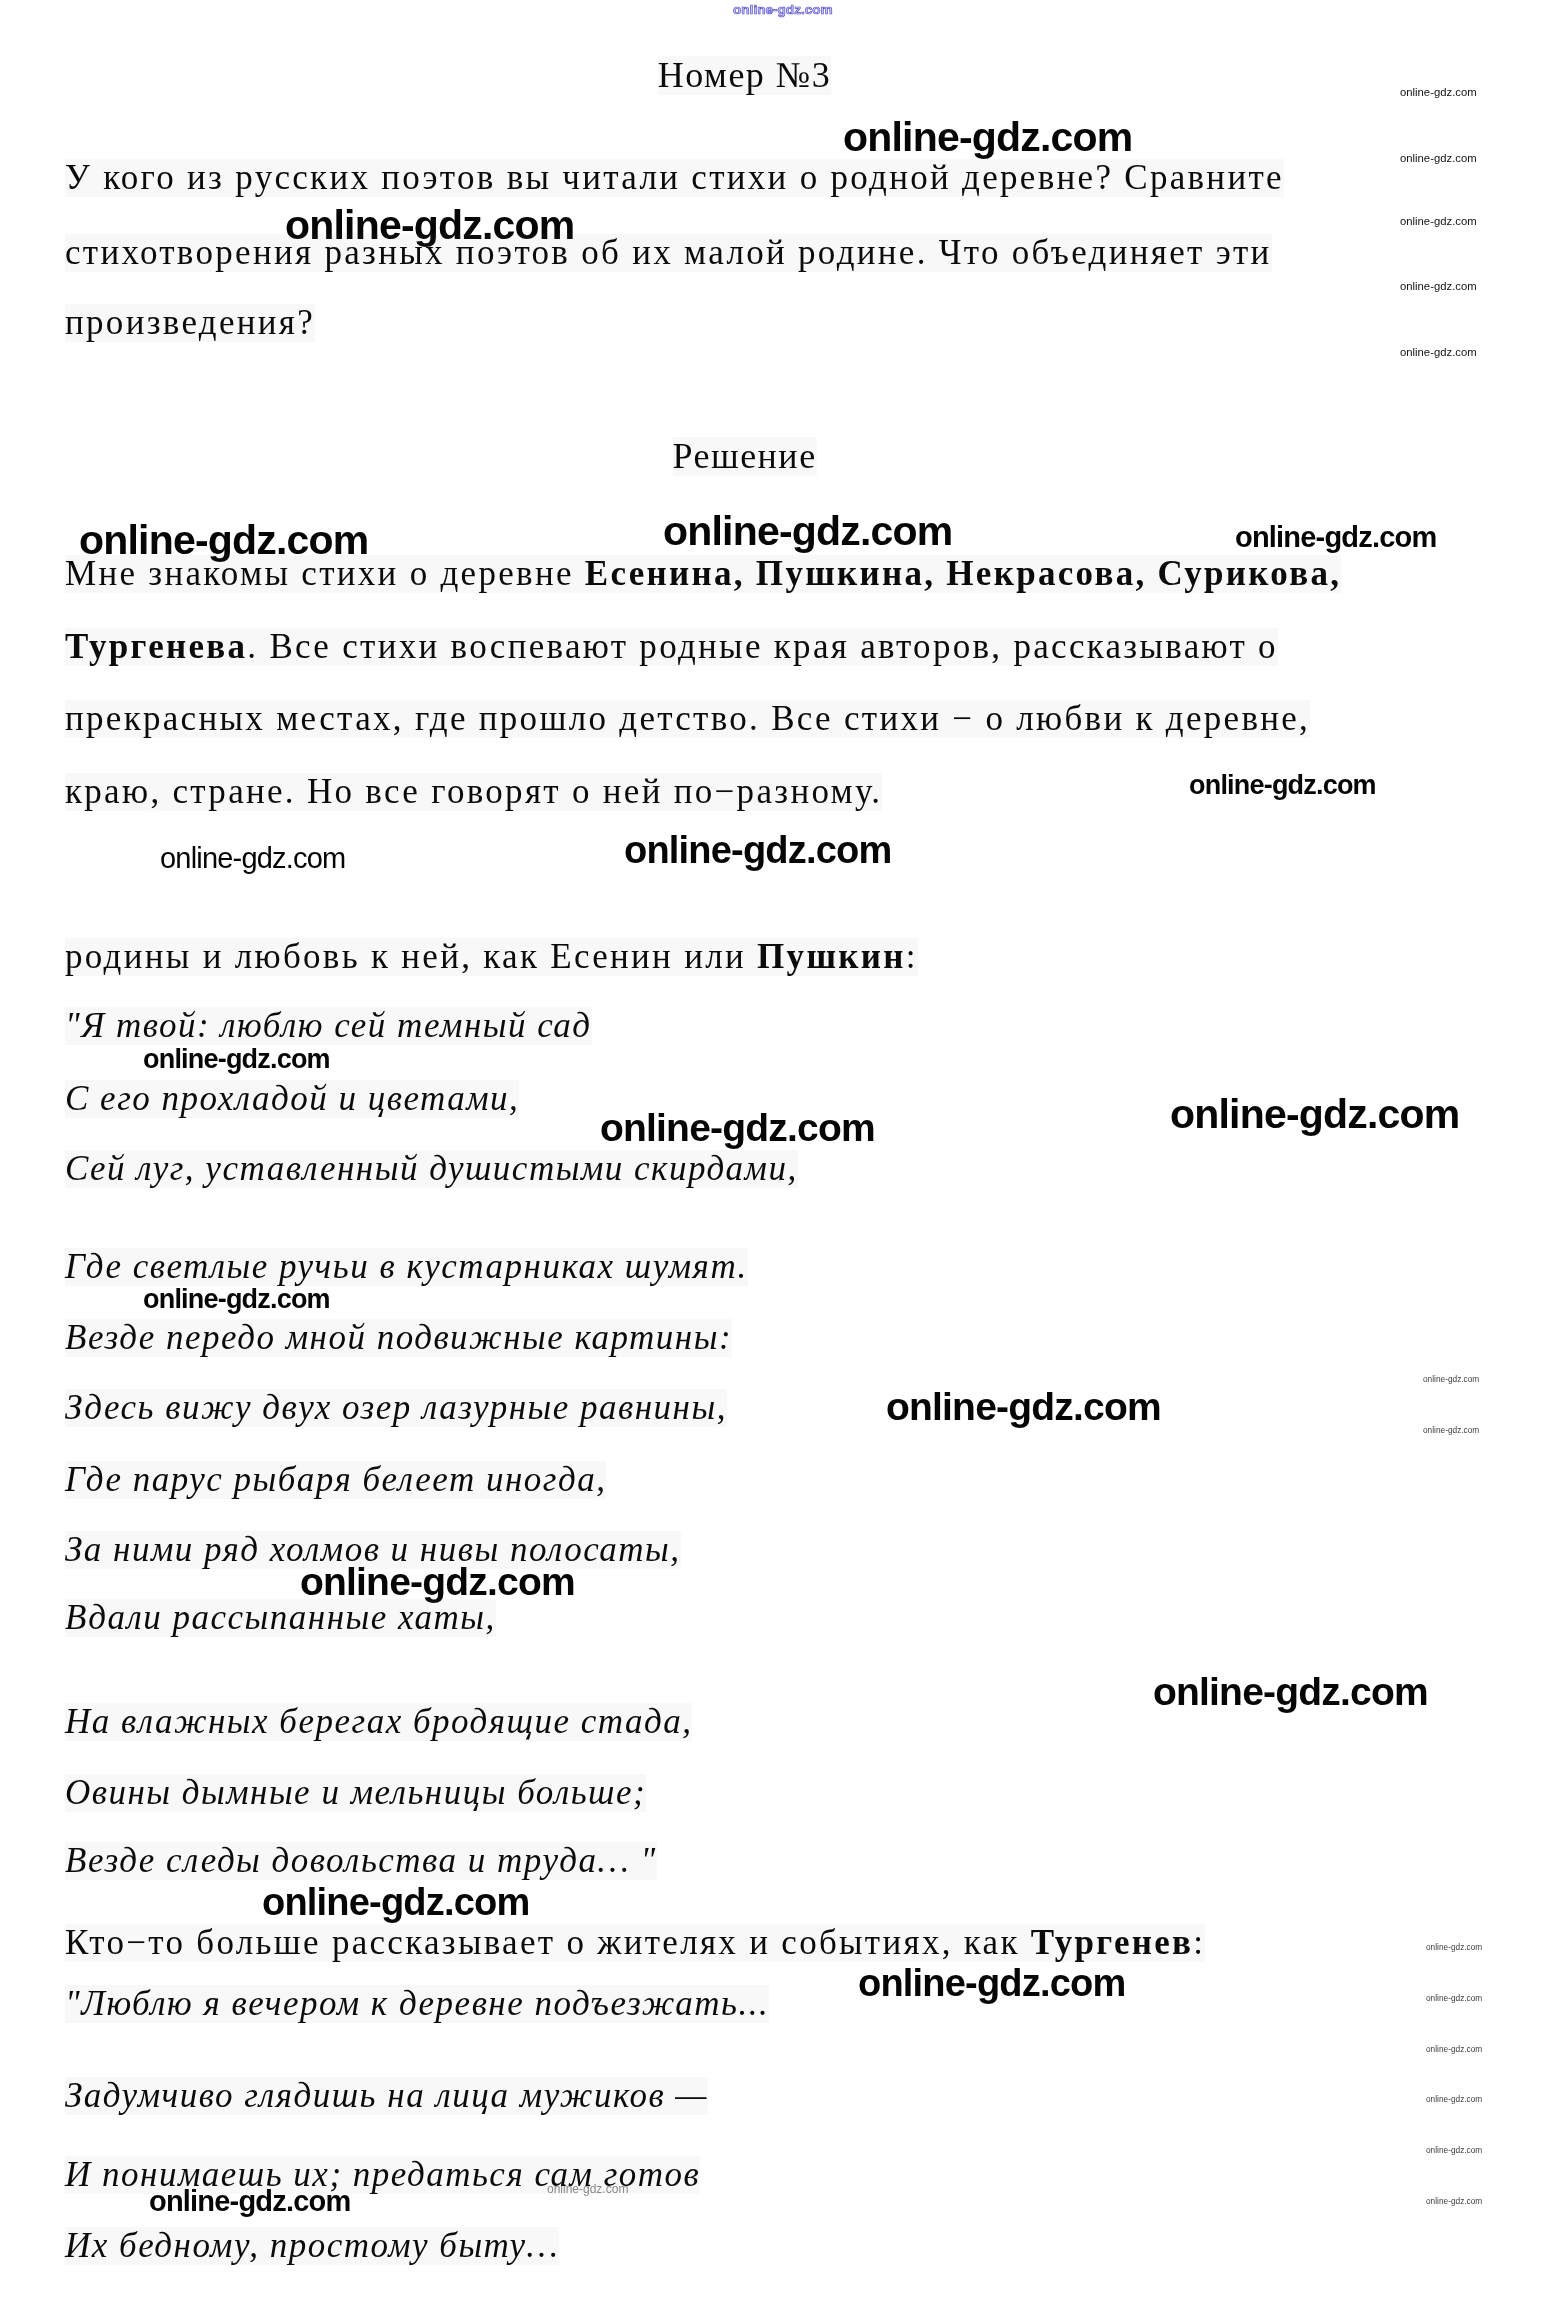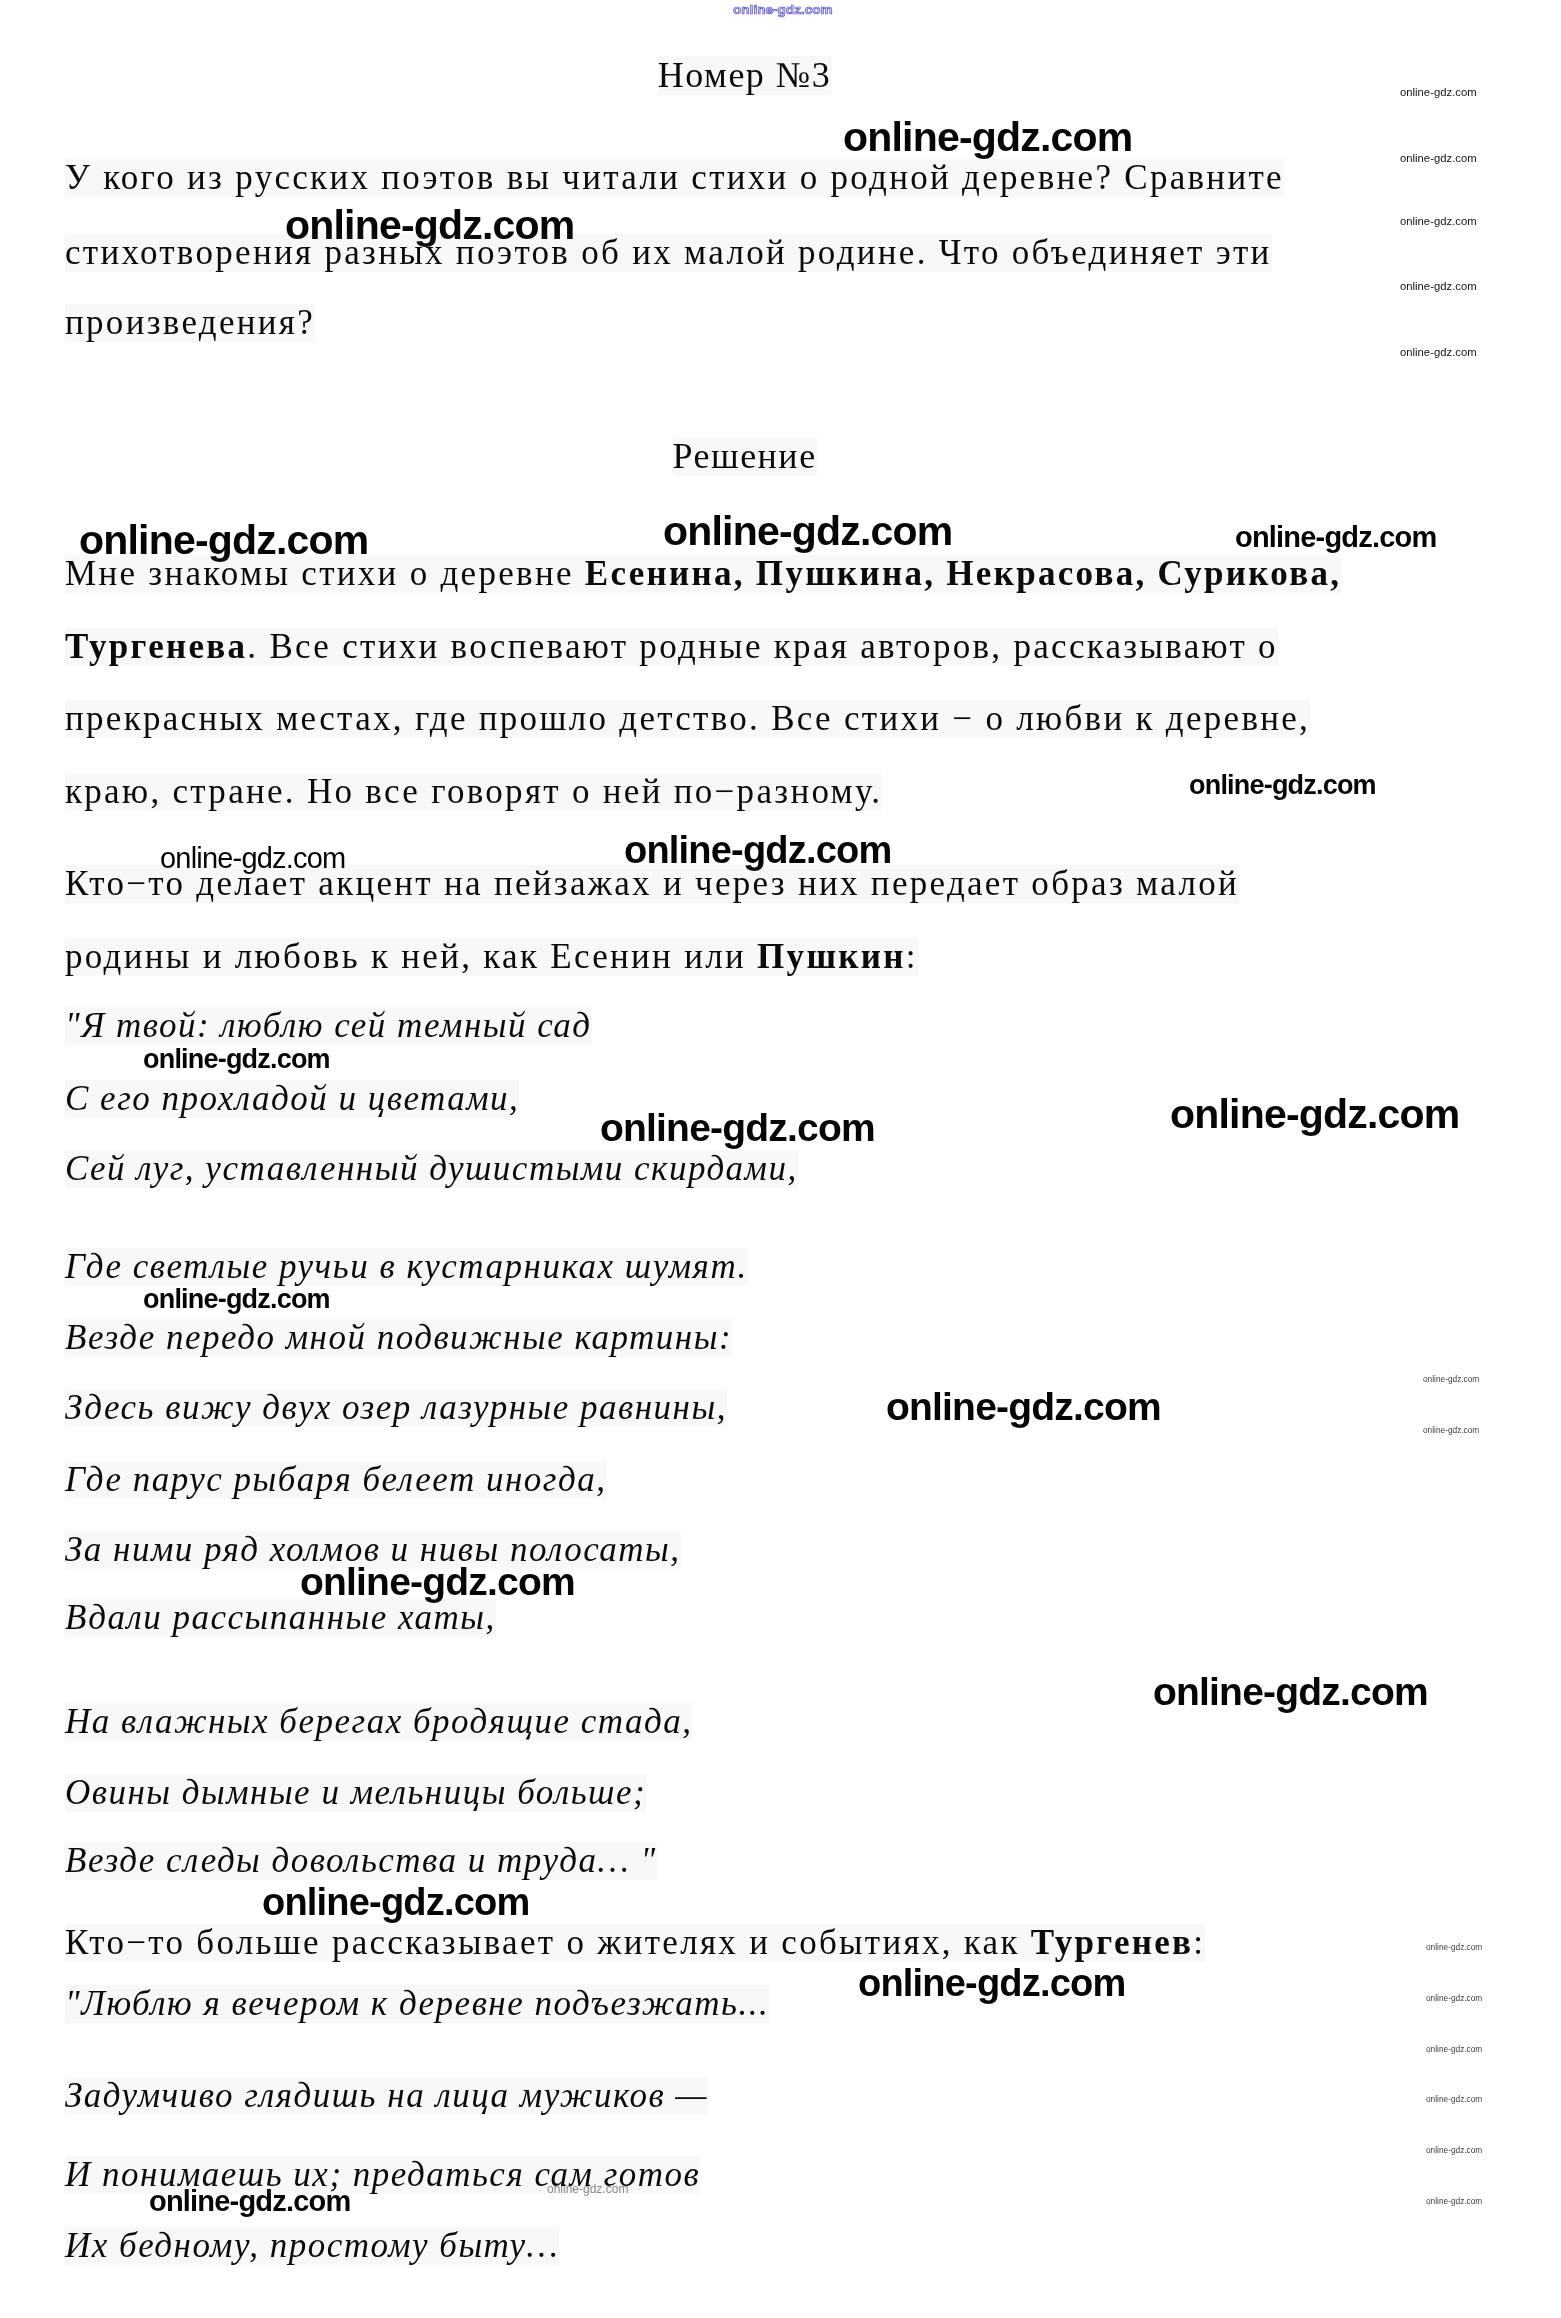--- a/index.html
+++ b/index.html
@@ -113,21 +113,20 @@
   <div class="line" style="top:234px">стихотворения разных поэтов об их малой родине. Что объединяет эти</div>
   <div class="line" style="top:304px">произведения?</div>
 
   <div class="line cline title" style="top:437px">Решение</div>
 
   <div class="line" style="top:555px"><span>Мне знакомы стихи о деревне </span><span class="b">Есенина, Пушкина, Некрасова, Сурикова,</span></div>
   <div class="line" style="top:628px"><span class="b">Тургенева</span><span>. Все стихи воспевают родные края авторов, рассказывают о</span></div>
   <div class="line" style="top:700px">прекрасных местах, где прошло детство. Все стихи − о любви к деревне,</div>
   <div class="line" style="top:773px">краю, стране. Но все говорят о ней по−разному.</div>
 
-  <div class="line" style="top:865px">Кто−то делает акцент на пейзажах и через них передает образ малой</div>
   <div class="line" style="top:938px"><span>родины и любовь к ней, как Есенин или </span><span class="b">Пушкин</span><span>:</span></div>
 
   <div class="line it" style="top:1007px">"Я твой: люблю сей темный сад</div>
   <div class="line it" style="top:1080px">С его прохладой и цветами,</div>
   <div class="line it" style="top:1150px">Сей луг, уставленный душистыми скирдами,</div>
   <div class="line it" style="top:1248px">Где светлые ручьи в кустарниках шумят.</div>
   <div class="line it" style="top:1319px">Везде передо мной подвижные картины:</div>
   <div class="line it" style="top:1389px">Здесь вижу двух озер лазурные равнины,</div>
   <div class="line it" style="top:1461px">Где парус рыбаря белеет иногда,</div>
   <div class="line it" style="top:1531px">За ними ряд холмов и нивы полосаты,</div>

